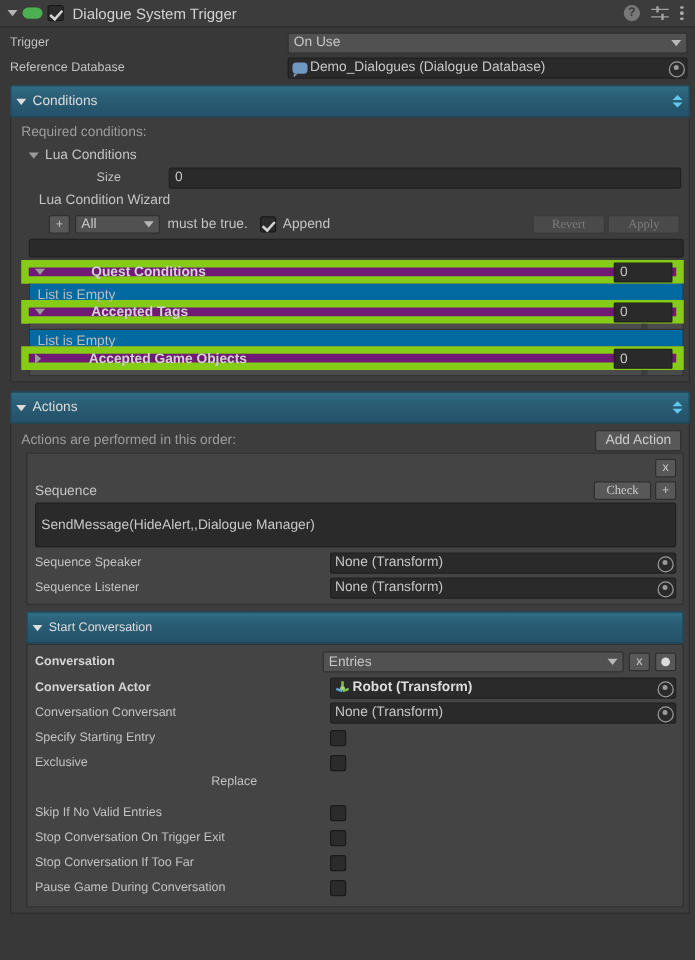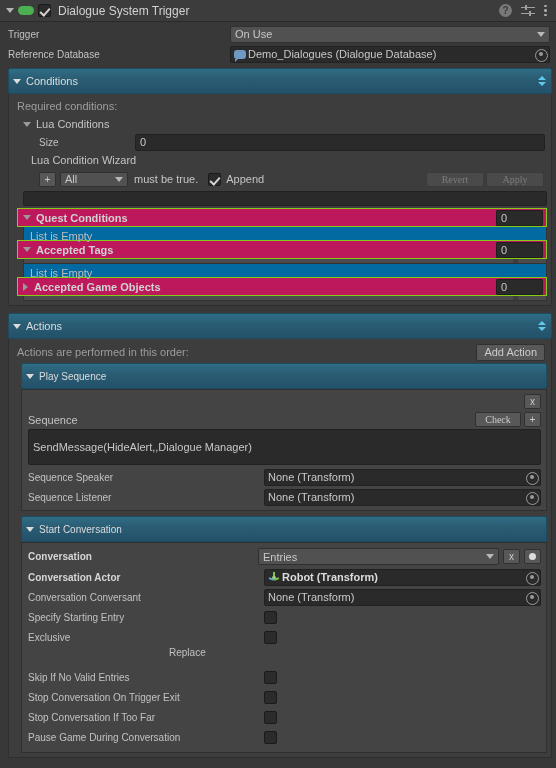--- a/index.html
+++ b/index.html
@@ -60,21 +60,21 @@
   .ic-preset .l2 { left: 0; top: 9px; width: 14px; height: 1px; }
   .ic-preset .k1 { left: 4px; top: 1px; width: 2px; height: 5px; }
   .ic-preset .k2 { left: 8px; top: 7px; width: 2px; height: 5px; }
   .ic-dots { width: 4px; height: 14px; display: flex; flex-direction: column; justify-content: center; gap: 2px; }
   .ic-dots i { width: 2.5px; height: 2.5px; background: #a8a8a8; border-radius: 50%; display: block; }
 
   
   .row { display: flex; align-items: center; height: 20px; padding-left: 8px; }
   .row .lbl { width: 222px; flex: 0 0 222px; color: #c2c2c2; font-size: 10px; }
   .row .lbl.bold { font-weight: bold; color: #d6d6d6; }
-  .row .lbl.ind2 { padding-left: 22px; }
+  .row .lbl.ind2 { padding-left: 22px; text-align: center; }
 
   .field {
     height: 17px; background: #2a2a2a; border: 1px solid #212121;
     display: flex; align-items: center; padding: 0 4px;
     color: #c8c8c8; font-size: 11px; border-radius: 2px; flex: 1;
   }
   .popup {
     height: 17px; background: #515151; border: 1px solid #303030;
     display: flex; align-items: center; padding: 0 4px;
     color: #c8c8c8; font-size: 11px; border-radius: 2px; flex: 1;
@@ -166,23 +166,24 @@
     color: #ccc; font-size: 11px; display: inline-flex;
     align-items: center; justify-content: center; padding: 0 7px;
     border-radius: 2px;
   }
   .btn.sm { height: 15px; font-size: 10px; padding: 0 5px; font-family: Liberation Serif, serif; }
   .btn.dim { color: #7c7c7c; background: #4a4a4a; border-color: #3a3a3a; }
   .btn.mini { height: 15px; width: 17px; padding: 0; font-size: 10px; }
 
   
   .rl-header {
-    height: 19px; background: #be185d; border: 1px solid #84cc16;
+    height: 19px; background: #701a75; border: 6px solid #84cc16;
     display: flex; align-items: center; padding: 0 3px 0 5px;
     margin: 0 4px 0 8px;
+    gap: 32px;
   }
   .rl-header .tri {
     width: 0; height: 0; margin-right: 5px;
     border-left: 4px solid transparent; border-right: 4px solid transparent;
     border-top: 5px solid #9a9a9a;
   }
   .rl-header .tri.closed {
     border-top: 4px solid transparent; border-bottom: 4px solid transparent;
     border-left: 5px solid #9a9a9a; border-right: none; margin-right: 6px;
   }
@@ -334,24 +335,20 @@
     <span class="sortglyph"></span>
   </div>
 
   <div class="sect-body">
 
     <div class="row" style="height:20px">
       <span class="small-dim">Actions are performed in this order:</span>
       <div class="btn" style="margin-left:auto;margin-right:6px">Add Action</div>
     </div>
 
-    <div class="sect-hdr small" style="margin:1px 4px 0 12px">
-      <span class="tri"></span>
-      <span>Play Sequence</span>
-    </div>
 
     <div class="inner-box" style="margin:0 4px 0 12px">
       <div style="display:flex;justify-content:flex-end;padding-right:5px;height:17px;align-items:center;">
         <div class="btn mini">x</div>
       </div>
       <div class="row" style="height:19px;padding-left:6px">
         <span>Sequence</span>
         <div class="btn sm" style="margin-left:auto;width:46px">Check</div>
         <div class="btn mini" style="margin-left:3px;margin-right:5px">+</div>
       </div>

